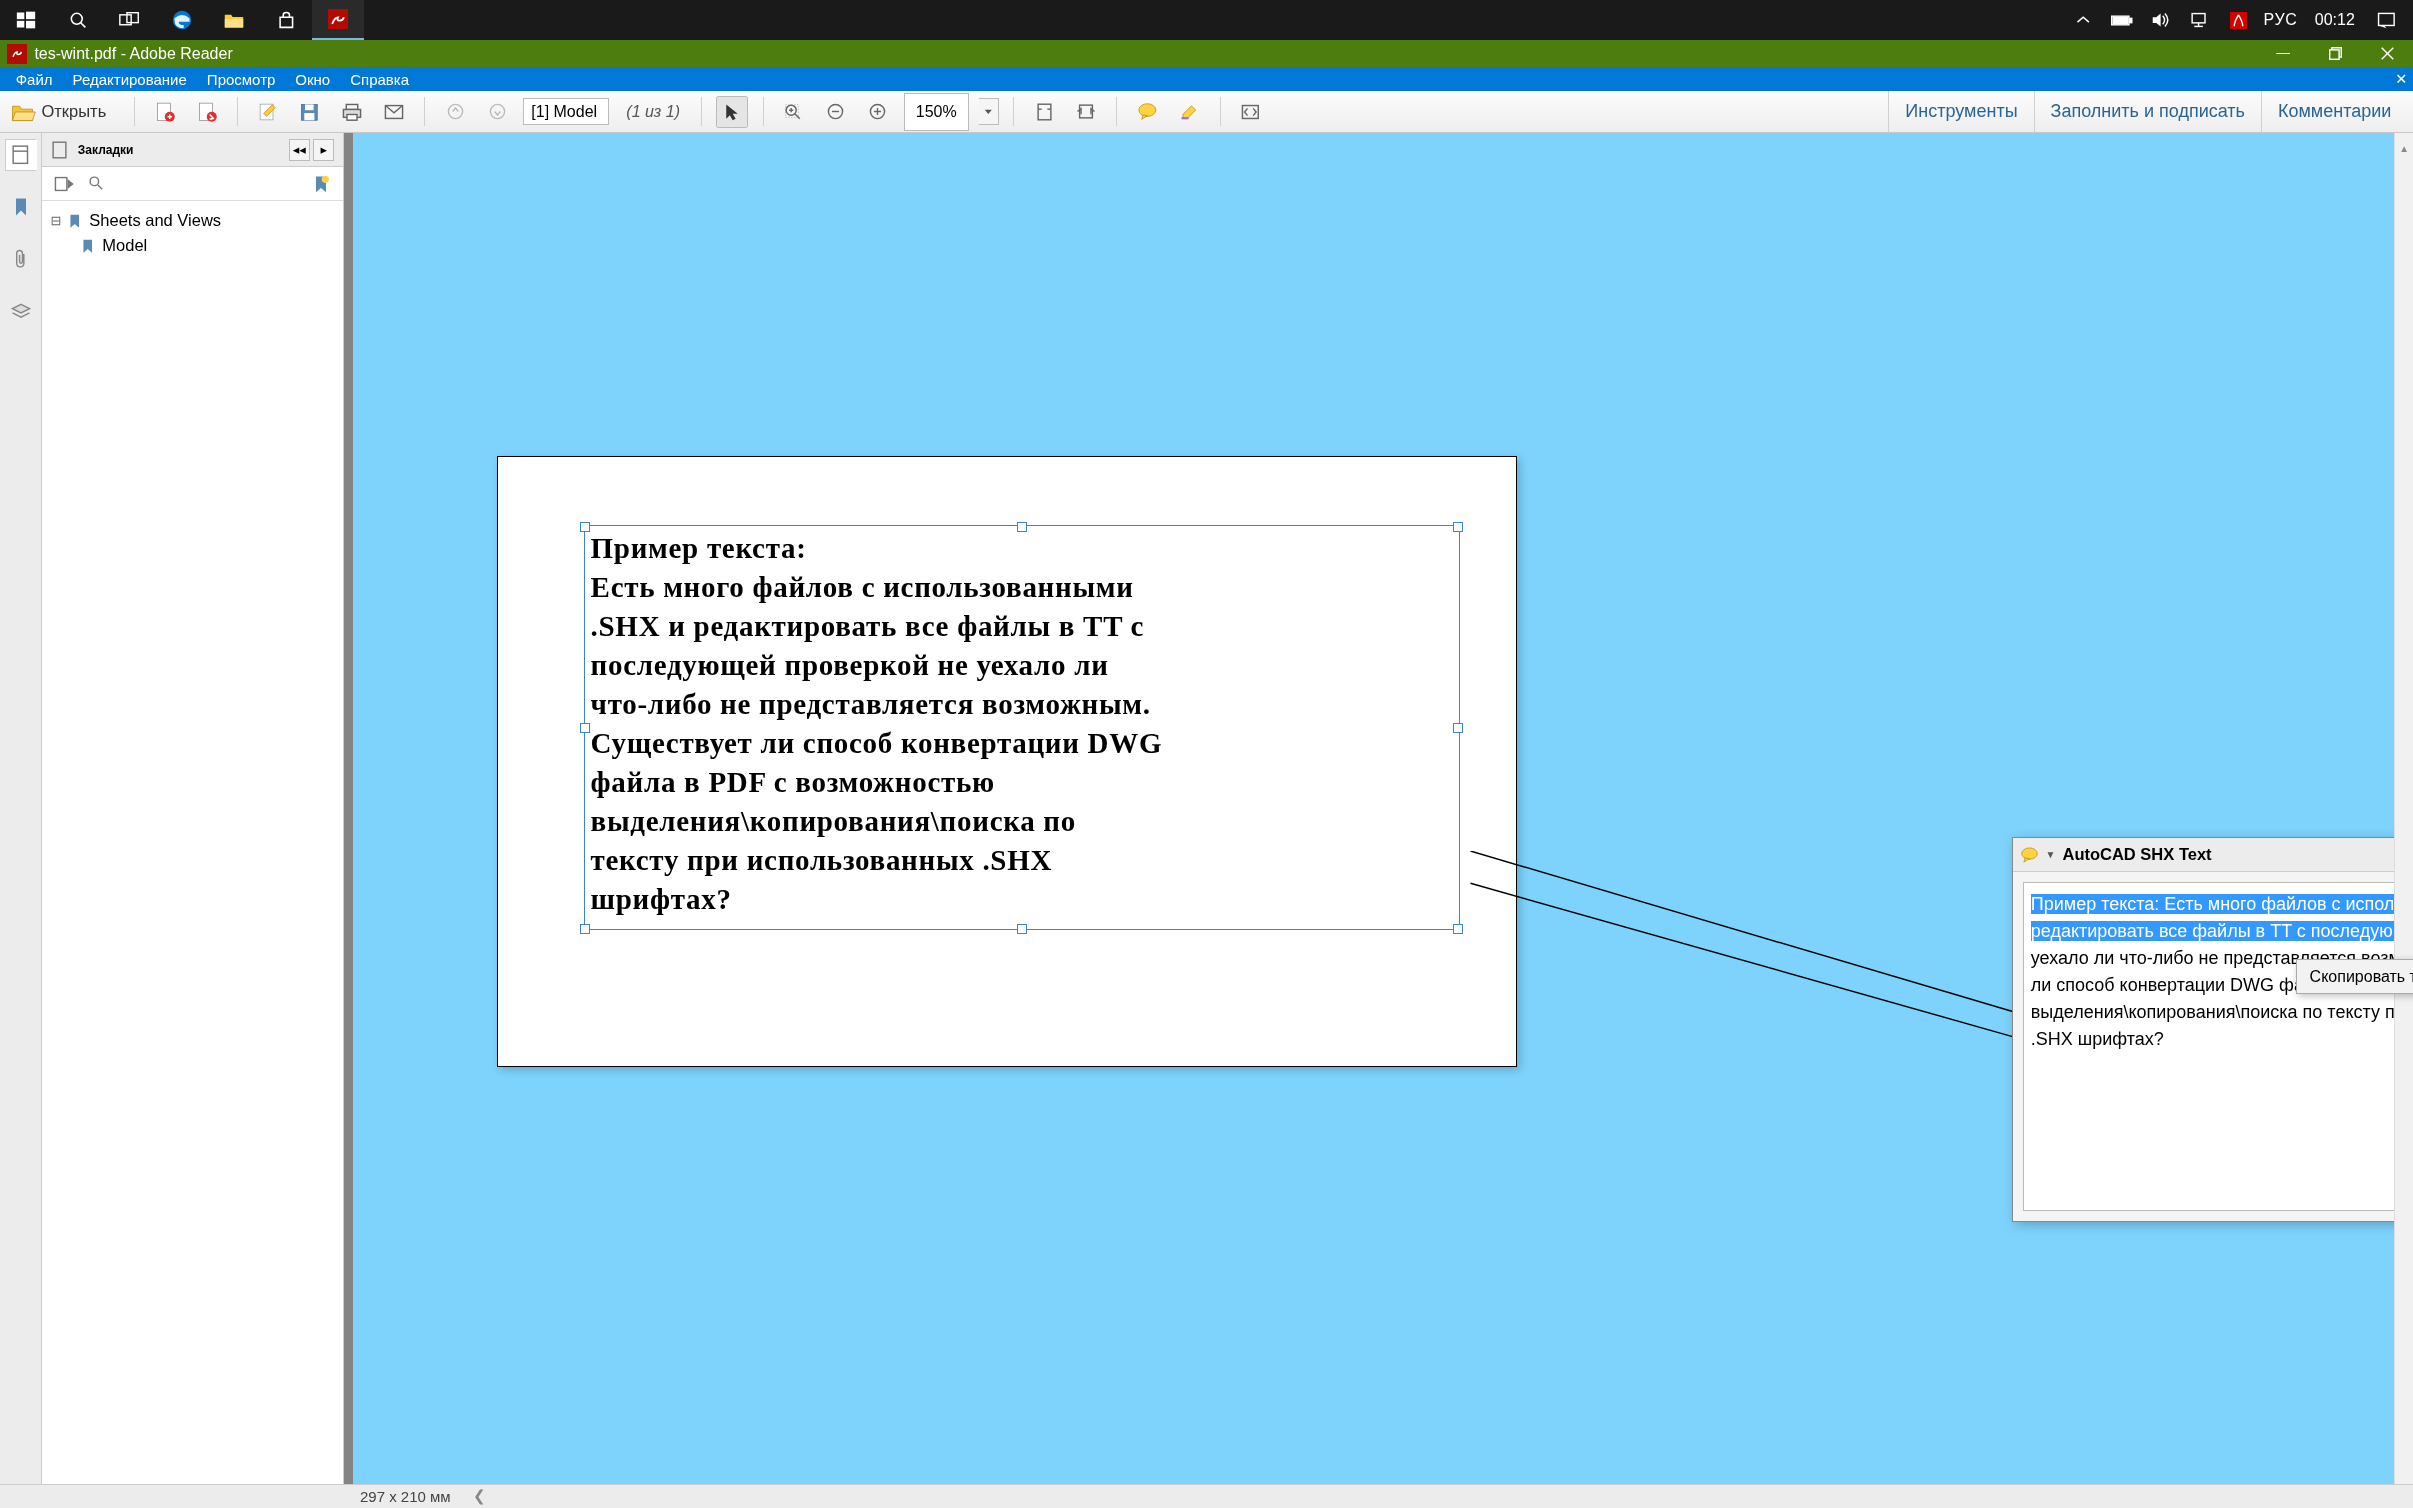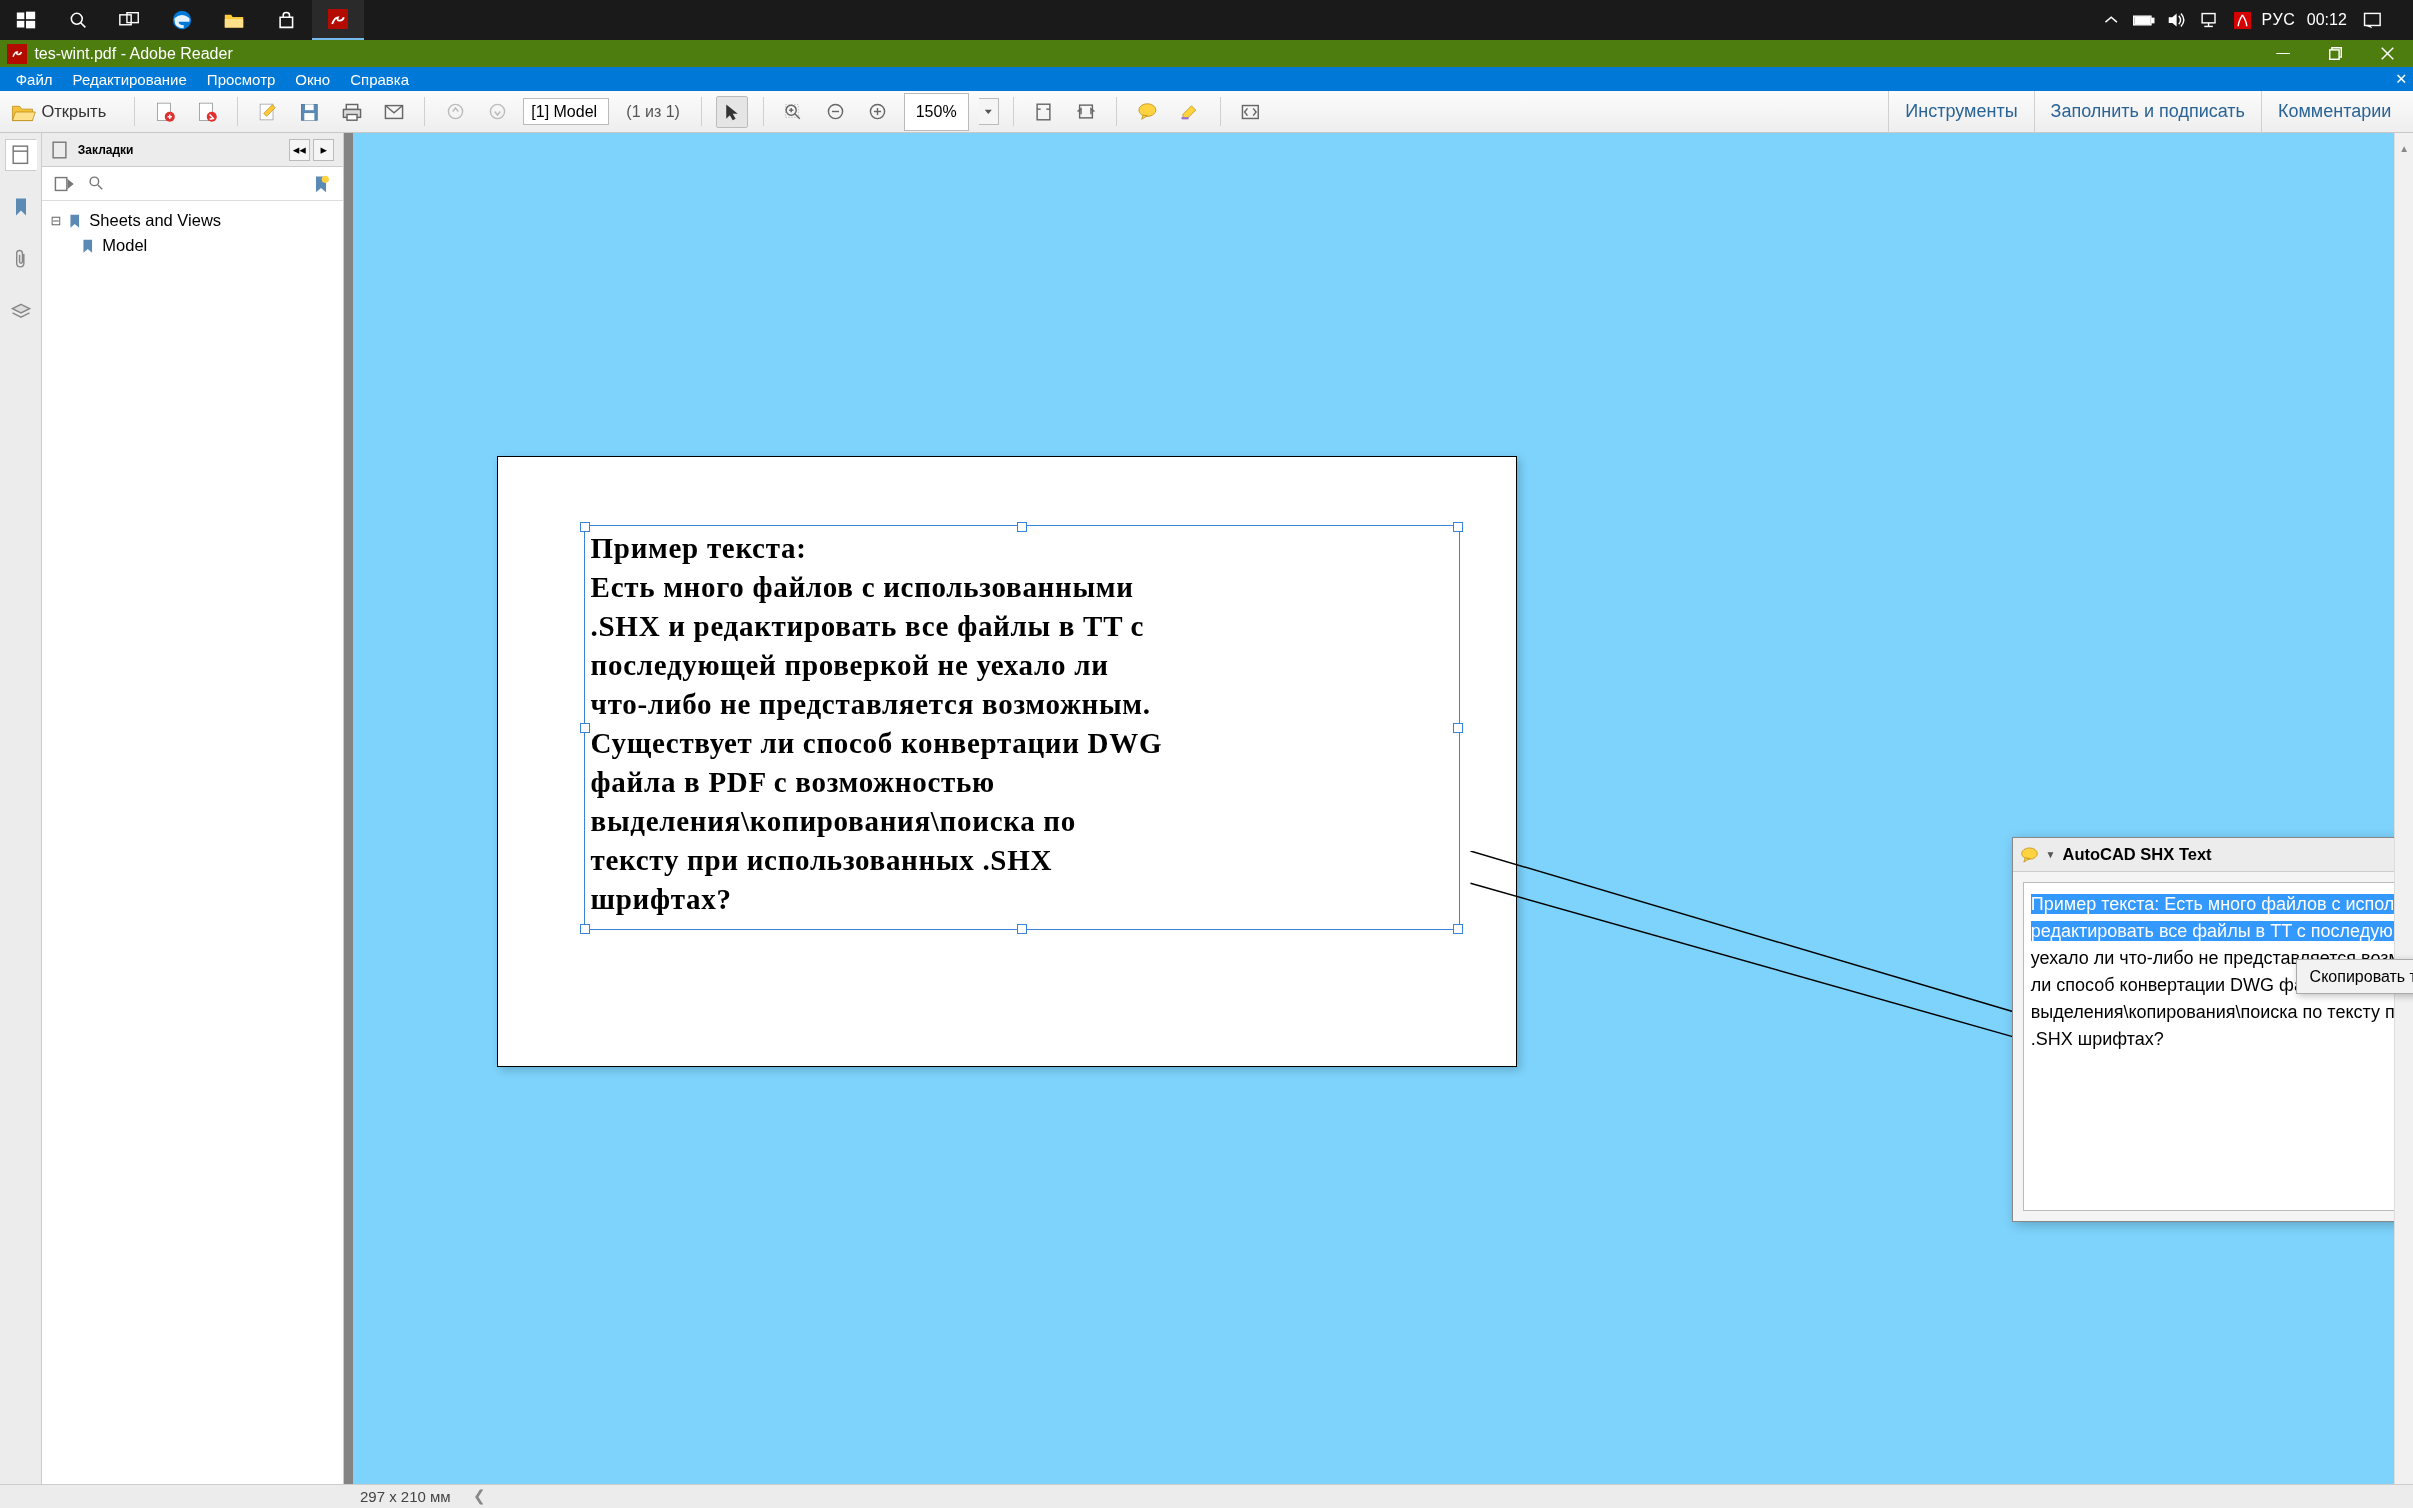--- a/index.html
+++ b/index.html
@@ -3,21 +3,21 @@
 <meta charset="utf-8">
 <style>
 * { margin: 0; padding: 0; box-sizing: border-box; font-family: 'Segoe UI', Tahoma, sans-serif; }
 body { width: 2413px; height: 1508px; overflow: hidden; background: #fff; position: relative; transform-origin: top left; }
 
 
 .taskbar { height: 40px; background: #1a1a1a; display: flex; align-items: center; color: #fff; font-size: 17px; }
 .taskbar-left { display: flex; align-items: center; }
 .taskbar-item { width: 52px; height: 40px; display: flex; align-items: center; justify-content: center; cursor: pointer; }
 .taskbar-item.active { background: #2a2a2a; border-bottom: 2.9px solid #76b9ed; }
-.taskbar-right { margin-left: auto; display: flex; align-items: center; gap: 4px; padding-right: 26px; }
+.taskbar-right { margin-left: auto; display: flex; align-items: center; gap: 10px; padding-right: 12px; }
 .taskbar-right .tray-item { display: flex; align-items: center; justify-content: center; width: 29px; height: 29px; }
 .taskbar-lang { font-size: 16px; letter-spacing: 0.7px; }
 .taskbar-clock { font-size: 16px; padding: 0 7.2px; }
 
 
 .win-title { height: 27px; background: #4d7c0f; display: flex; align-items: center; color: #fff; font-size: 17px; }
 .win-title .app-icon { width: 20px; height: 20px; margin: 0 7.2px; background: #b30b00; display: flex; align-items: center; justify-content: center; }
 .win-title .title-text { flex: 1; font-size: 16px; }
 .win-btn { width: 52px; height: 27px; display: flex; align-items: center; justify-content: center; }
 
@@ -25,21 +25,21 @@
 .menubar { height: 24.4px; background: #0078d7; display: flex; align-items: center; padding: 0 5.7px; color: #fff; font-size: 15px; position: relative; }
 .menubar .menu-item { padding: 2.9px 10px; cursor: pointer; }
 .menubar .menu-close { position: absolute; right: 5.7px; font-size: 14.4px; cursor: pointer; }
 
 
 .toolbar { height: 42px; background: linear-gradient(#fcfcfc, #eeeeee); border-bottom: 0.7px solid #c8c8c8; display: flex; align-items: center; padding: 0 5.7px; gap: 10px; }
 .tool-btn { width: 32px; height: 32px; display: flex; align-items: center; justify-content: center; border: 0.7px solid transparent; border-radius: 2.2px; cursor: pointer; color: #555; }
 .tool-sep { width: 0.7px; height: 29px; background: #d0d0d0; margin: 0 4.3px; }
 .open-btn { padding: 0 13px 0 5.7px; height: 32px; display: flex; align-items: center; gap: 5.7px; font-size: 16.5px; color: #333; cursor: pointer; }
 .page-box { height: 27px; min-width: 86px; border: 0.7px solid #bbb; background: #fff; padding: 0 7.2px; font-size: 16px; display: flex; align-items: center; }
-.page-count { font-size: 16px; color: #555; padding: 0 7.2px; }
+.page-count { font-size: 16px; color: #555; padding: 0 7.2px; font-style: italic; }
 .zoom-box { height: 38px; width: 65px; border: 0.7px solid #bbb; background: #fff; font-size: 16px; display: flex; align-items: center; justify-content: center; }
 .zoom-dd { width: 20px; height: 27px; border: 0.7px solid #bbb; border-left: none; background: #f5f5f5; display: flex; align-items: center; justify-content: center; }
 .toolbar-right { margin-left: auto; display: flex; align-items: center; }
 .right-link { font-size: 18px; color: #2a6496; padding: 0 16px; cursor: pointer; border-left: 0.7px solid #d0d0d0; height: 42px; display: flex; align-items: center; }
 
 
 .main-area { display: flex; height: calc(1508px - 40px - 27px - 24.4px - 42px - 24.4px); position: relative; }
 
 
 .left-rail { width: 42px; background: #ececec; border-right: 0.7px solid #ccc; display: flex; flex-direction: column; align-items: center; padding-top: 5.7px; gap: 20px; }

